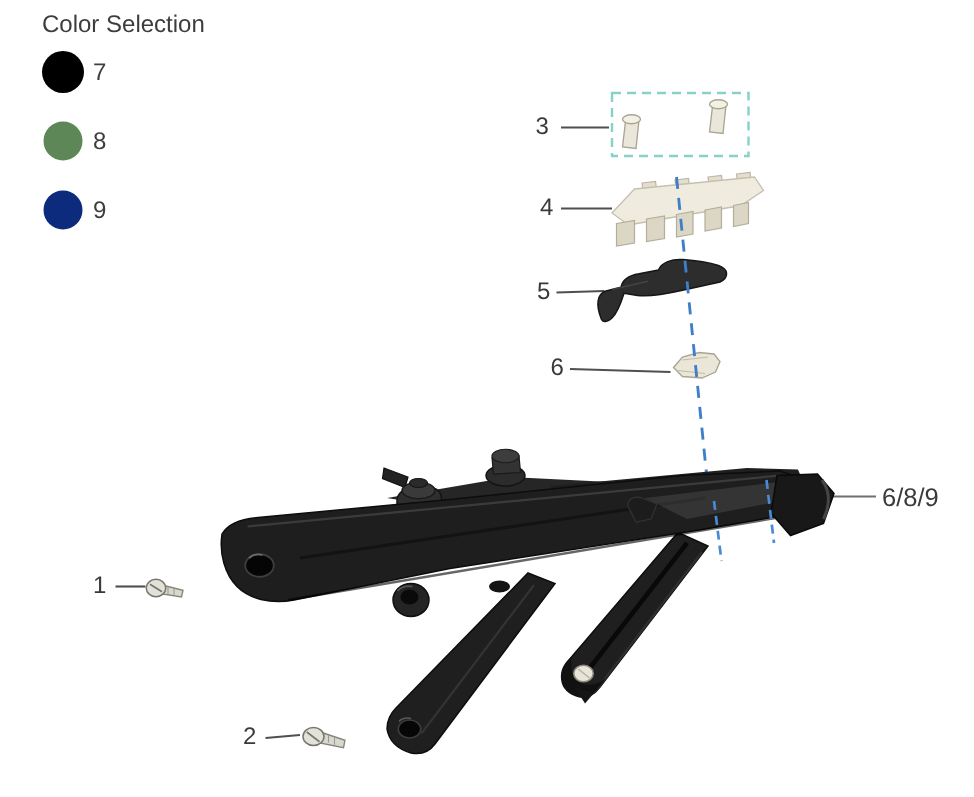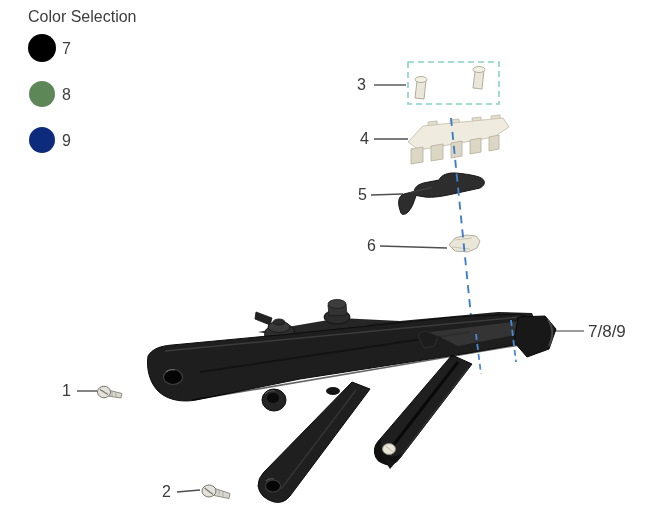--- a/index.html
+++ b/index.html
@@ -173,15 +173,15 @@
       <path d="M204.5,488 L213,494.5" stroke="#77776d" stroke-width="1.1" fill="none"></path>
     </g>
   </svg>
 
   <div class="callout cl-1">1</div>
   <div class="callout cl-2">2</div>
   <div class="callout cl-3">3</div>
   <div class="callout cl-4">4</div>
   <div class="callout cl-5">5</div>
   <div class="callout cl-6">6</div>
-  <div class="callout cl-789">7/8/9</div>
+  <div class="callout cl-789">6/8/9</div>
 
 </div>
 
 </body></html>

